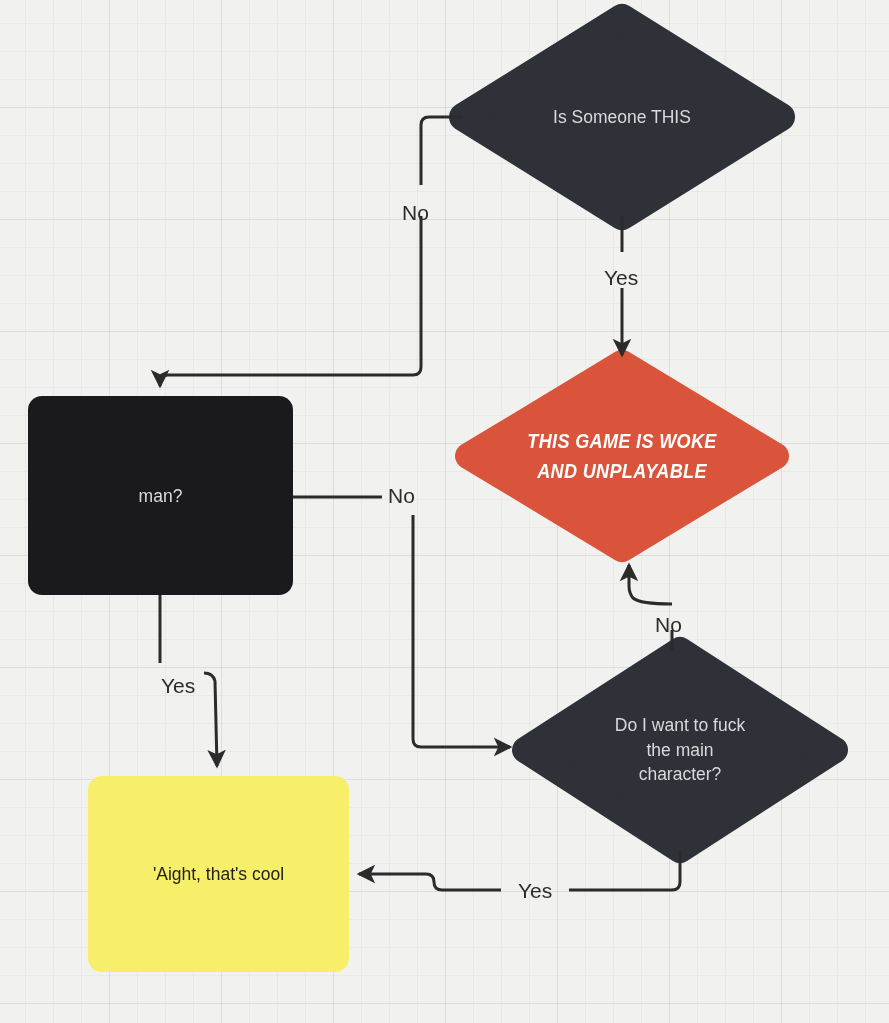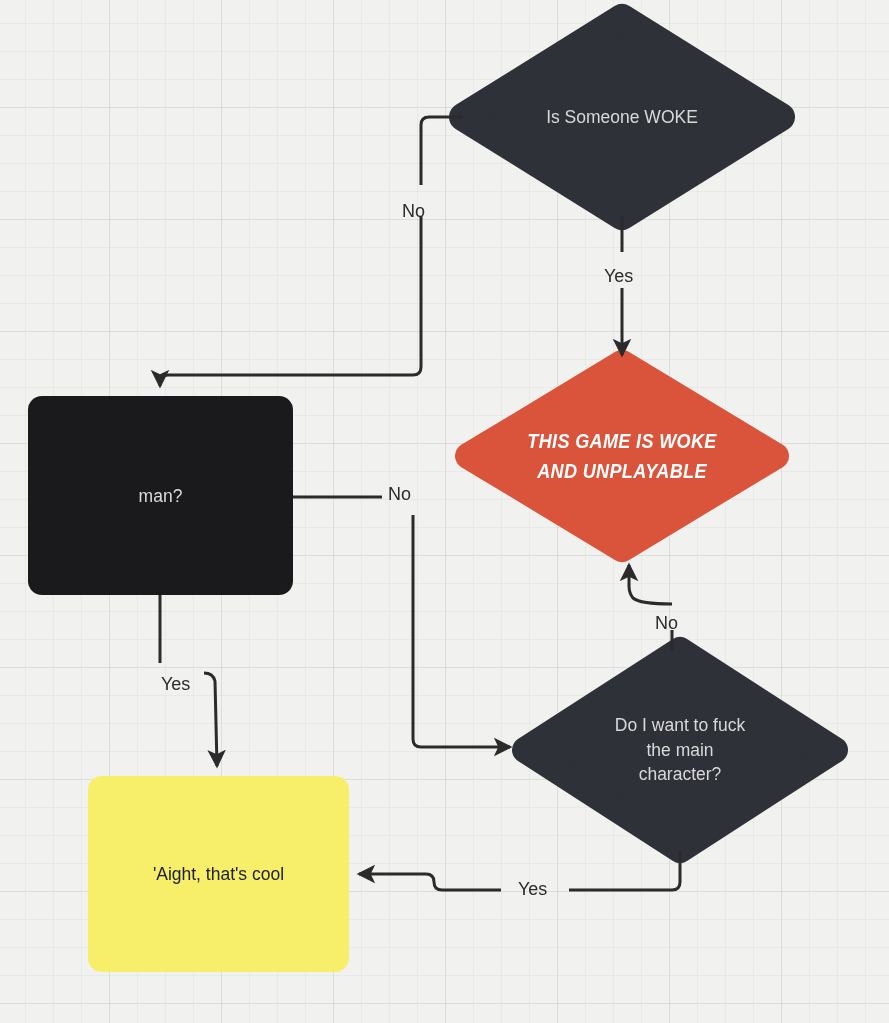--- a/index.html
+++ b/index.html
@@ -55,21 +55,21 @@
     font-weight: bold;
     font-style: italic;
     font-stretch: condensed;
     letter-spacing: 0.4px;
     line-height: 1.45;
     transform: scaleX(0.86);
   }
   .edge-label {
     position: absolute;
     color: #2b2b2b;
-    font-size: 18px;
+    font-size: 21px;
     white-space: nowrap;
     pointer-events: none;
   }
 </style>
 </head>
 <body>
 
 <div id="canvas">
 
   <svg class="layer" viewBox="0 0 889 1023" xmlns="http://www.w3.org/2000/svg">
@@ -106,21 +106,21 @@
       <path d="M 672,604 Q 640,604 633,598 Q 629,593 629,586 L 629,565" marker-end="url(#arrowhead)"></path>
 
       <path d="M 160,595 L 160,663"></path>
       <path d="M 204,673 Q 213,673 215,681 L 217,766" marker-end="url(#arrowhead)"></path>
 
       <path d="M 680,850 L 680,882 Q 680,890 672,890 L 569,890"></path>
       <path d="M 501,890 L 442,890 Q 434,890 434,882 L 434,882 Q 434,874 426,874 L 359,874" marker-end="url(#arrowhead)"></path>
     </g>
   </svg>
 
-  <div class="node-label lbl-diamond-dark" style="left:463px; top:77px; width:318px; height:80px;">Is Someone WOKE</div>
+  <div class="node-label lbl-diamond-dark" style="left:463px; top:77px; width:318px; height:80px;">Is Someone THIS</div>
 
   <div class="node-label lbl-diamond-accent" style="left:468px; top:406px; width:308px; height:100px; flex-direction:column;">
     <span>THIS GAME IS WOKE</span>
     <span>AND UNPLAYABLE</span>
   </div>
 
   <div class="node-label lbl-box-dark" style="left:38px; top:456px; width:245px; height:80px; flex-direction:column;">
     <span>man?</span>
   </div>
 

